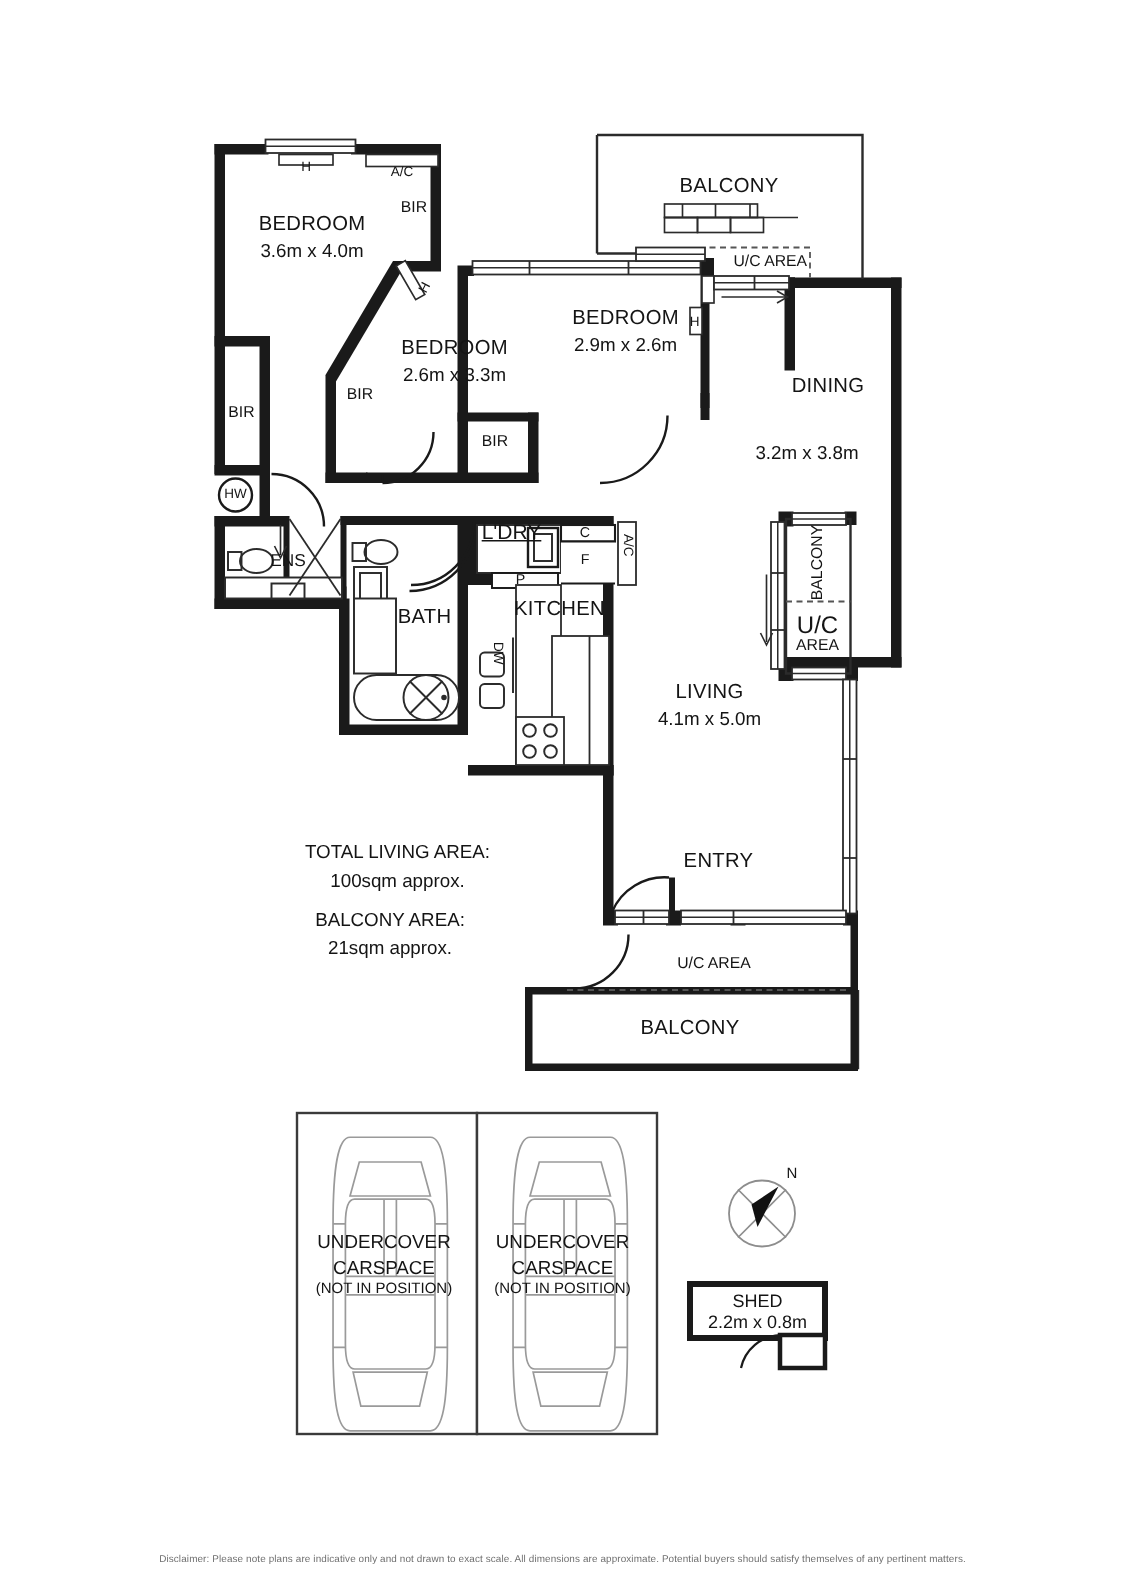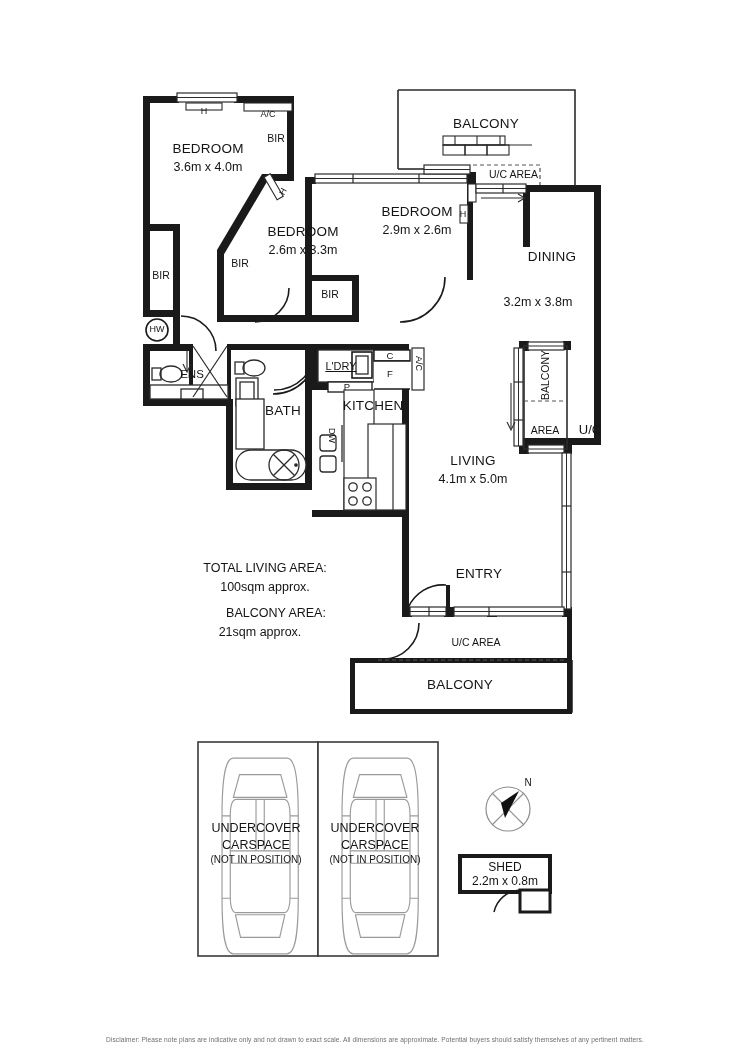--- a/index.html
+++ b/index.html
@@ -371,27 +371,27 @@
 <div class="txt lbl-room ctr" style="left:538px;top:249px;padding-left:28px;">DINING</div>
 <div class="txt lbl-dim ctr" style="left:538px;top:283px;margin-top:12px;">3.2m x 3.8m</div>
 
 <div class="txt lbl-room ctr" style="left:473px;top:453px;">LIVING</div>
 <div class="txt lbl-dim ctr" style="left:473px;top:472px;">4.1m x 5.0m</div>
 
 <div class="txt lbl-room ctr" style="left:373px;top:398px;">KITCHEN</div>
 <div class="txt lbl-room ctr" style="left:283px;top:403px;">BATH</div>
 <div class="txt lbl-small ctr" style="left:192px;top:368px;font-size:11.5px;">ENS</div>
 <div class="txt lbl-room ctr" style="left:479px;top:566px;">ENTRY</div>
-<div class="txt lbl-small ctr" style="left:341px;top:360px;font-size:11px;text-decoration:underline;">L'DRY</div>
+<div class="txt lbl-small ctr" style="left:341px;top:346px;font-size:14px;text-decoration:underline;">L'DRY</div>
 
 <div class="txt lbl-room ctr" style="left:486px;top:116px;">BALCONY</div>
 <div class="txt lbl-small" style="left:489px;top:168px;font-size:10.5px;">U/C AREA</div>
 
 <div class="txt lbl-small ctr" style="left:545px;top:369px;font-size:10.5px;transform:translateX(-50%) rotate(-90deg);transform-origin:center;">BALCONY</div>
-<div class="txt lbl-small ctr" style="left:545px;top:422px;font-size:13px;margin-left:45px;">U/C</div>
+<div class="txt lbl-small ctr" style="left:545px;top:409px;font-size:16px;">U/C</div>
 <div class="txt lbl-small ctr" style="left:545px;top:424px;font-size:10.5px;">AREA</div>
 
 <div class="txt lbl-small ctr" style="left:476px;top:636px;font-size:10.5px;">U/C AREA</div>
 <div class="txt lbl-room ctr" style="left:460px;top:677px;">BALCONY</div>
 
 <div class="txt lbl-xsmall ctr" style="left:157px;top:324px;font-size:9px;">HW</div>
 
 <div class="txt lbl-small ctr" style="left:276px;top:132px;font-size:10.5px;">BIR</div>
 <div class="txt lbl-small ctr" style="left:161px;top:269px;font-size:10.5px;">BIR</div>
 <div class="txt lbl-small ctr" style="left:240px;top:257px;font-size:10.5px;">BIR</div>
@@ -403,21 +403,21 @@
 <div class="txt lbl-xsmall ctr" style="left:463px;top:209px;font-size:9px;">H</div>
 
 <div class="txt lbl-xsmall ctr" style="left:390px;top:350px;font-size:9.5px;">C</div>
 <div class="txt lbl-xsmall ctr" style="left:390px;top:368px;font-size:9.5px;">F</div>
 <div class="txt lbl-xsmall ctr" style="left:347px;top:381px;font-size:9.5px;">P</div>
 <div class="txt lbl-xsmall" style="left:424px;top:356px;font-size:9px;transform:rotate(90deg);transform-origin:left top;">A/C</div>
 <div class="txt lbl-xsmall" style="left:337px;top:428px;font-size:9px;transform:rotate(90deg);transform-origin:left top;">DW</div>
 
 <div class="txt lbl-area ctr" style="left:265px;top:561px;">TOTAL LIVING AREA:</div>
 <div class="txt lbl-area ctr" style="left:265px;top:580px;">100sqm approx.</div>
-<div class="txt lbl-area ctr" style="left:260px;top:606px;margin-left:16px;">BALCONY AREA:</div>
+<div class="txt lbl-area ctr" style="left:260px;top:606px;">BALCONY AREA:</div>
 <div class="txt lbl-area ctr" style="left:260px;top:625px;">21sqm approx.</div>
 
 <div class="txt ctr" style="left:256px;top:821px;font-size:12.5px;">UNDERCOVER</div>
 <div class="txt ctr" style="left:256px;top:838px;font-size:12.5px;">CARSPACE</div>
 <div class="txt ctr" style="left:256px;top:854px;font-size:10px;">(NOT IN POSITION)</div>
 
 <div class="txt ctr" style="left:375px;top:821px;font-size:12.5px;">UNDERCOVER</div>
 <div class="txt ctr" style="left:375px;top:838px;font-size:12.5px;">CARSPACE</div>
 <div class="txt ctr" style="left:375px;top:854px;font-size:10px;">(NOT IN POSITION)</div>
 

